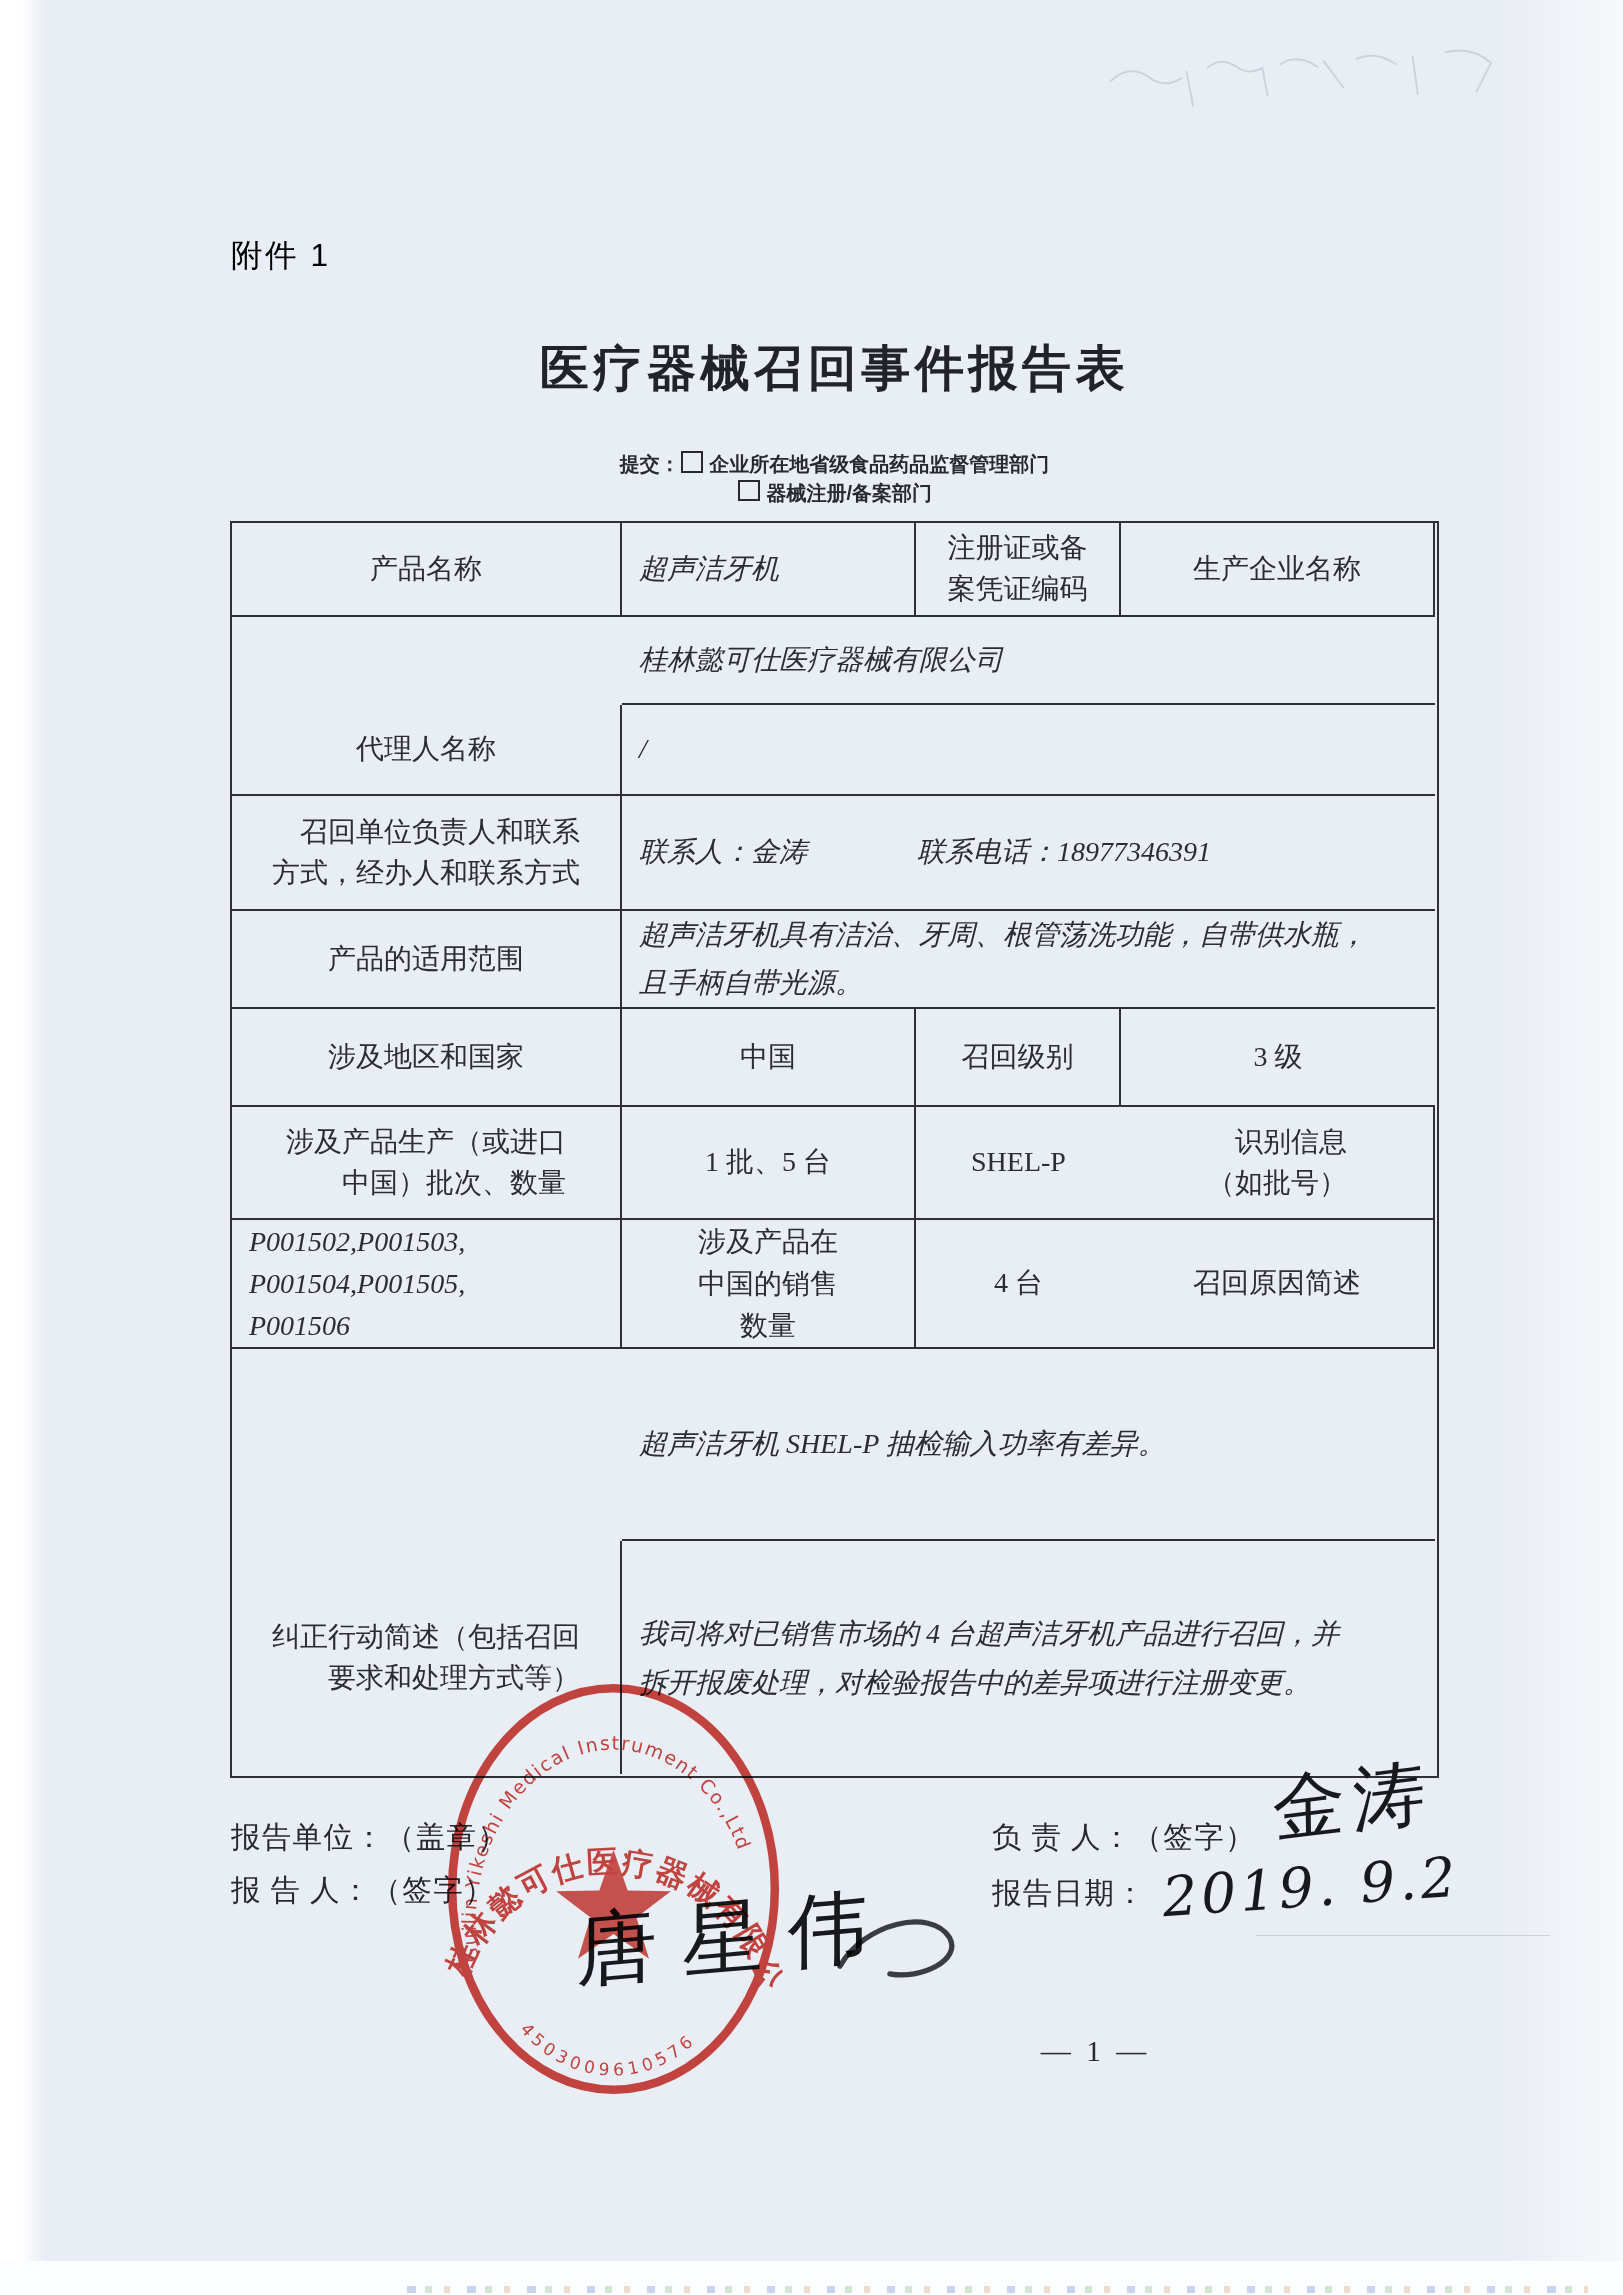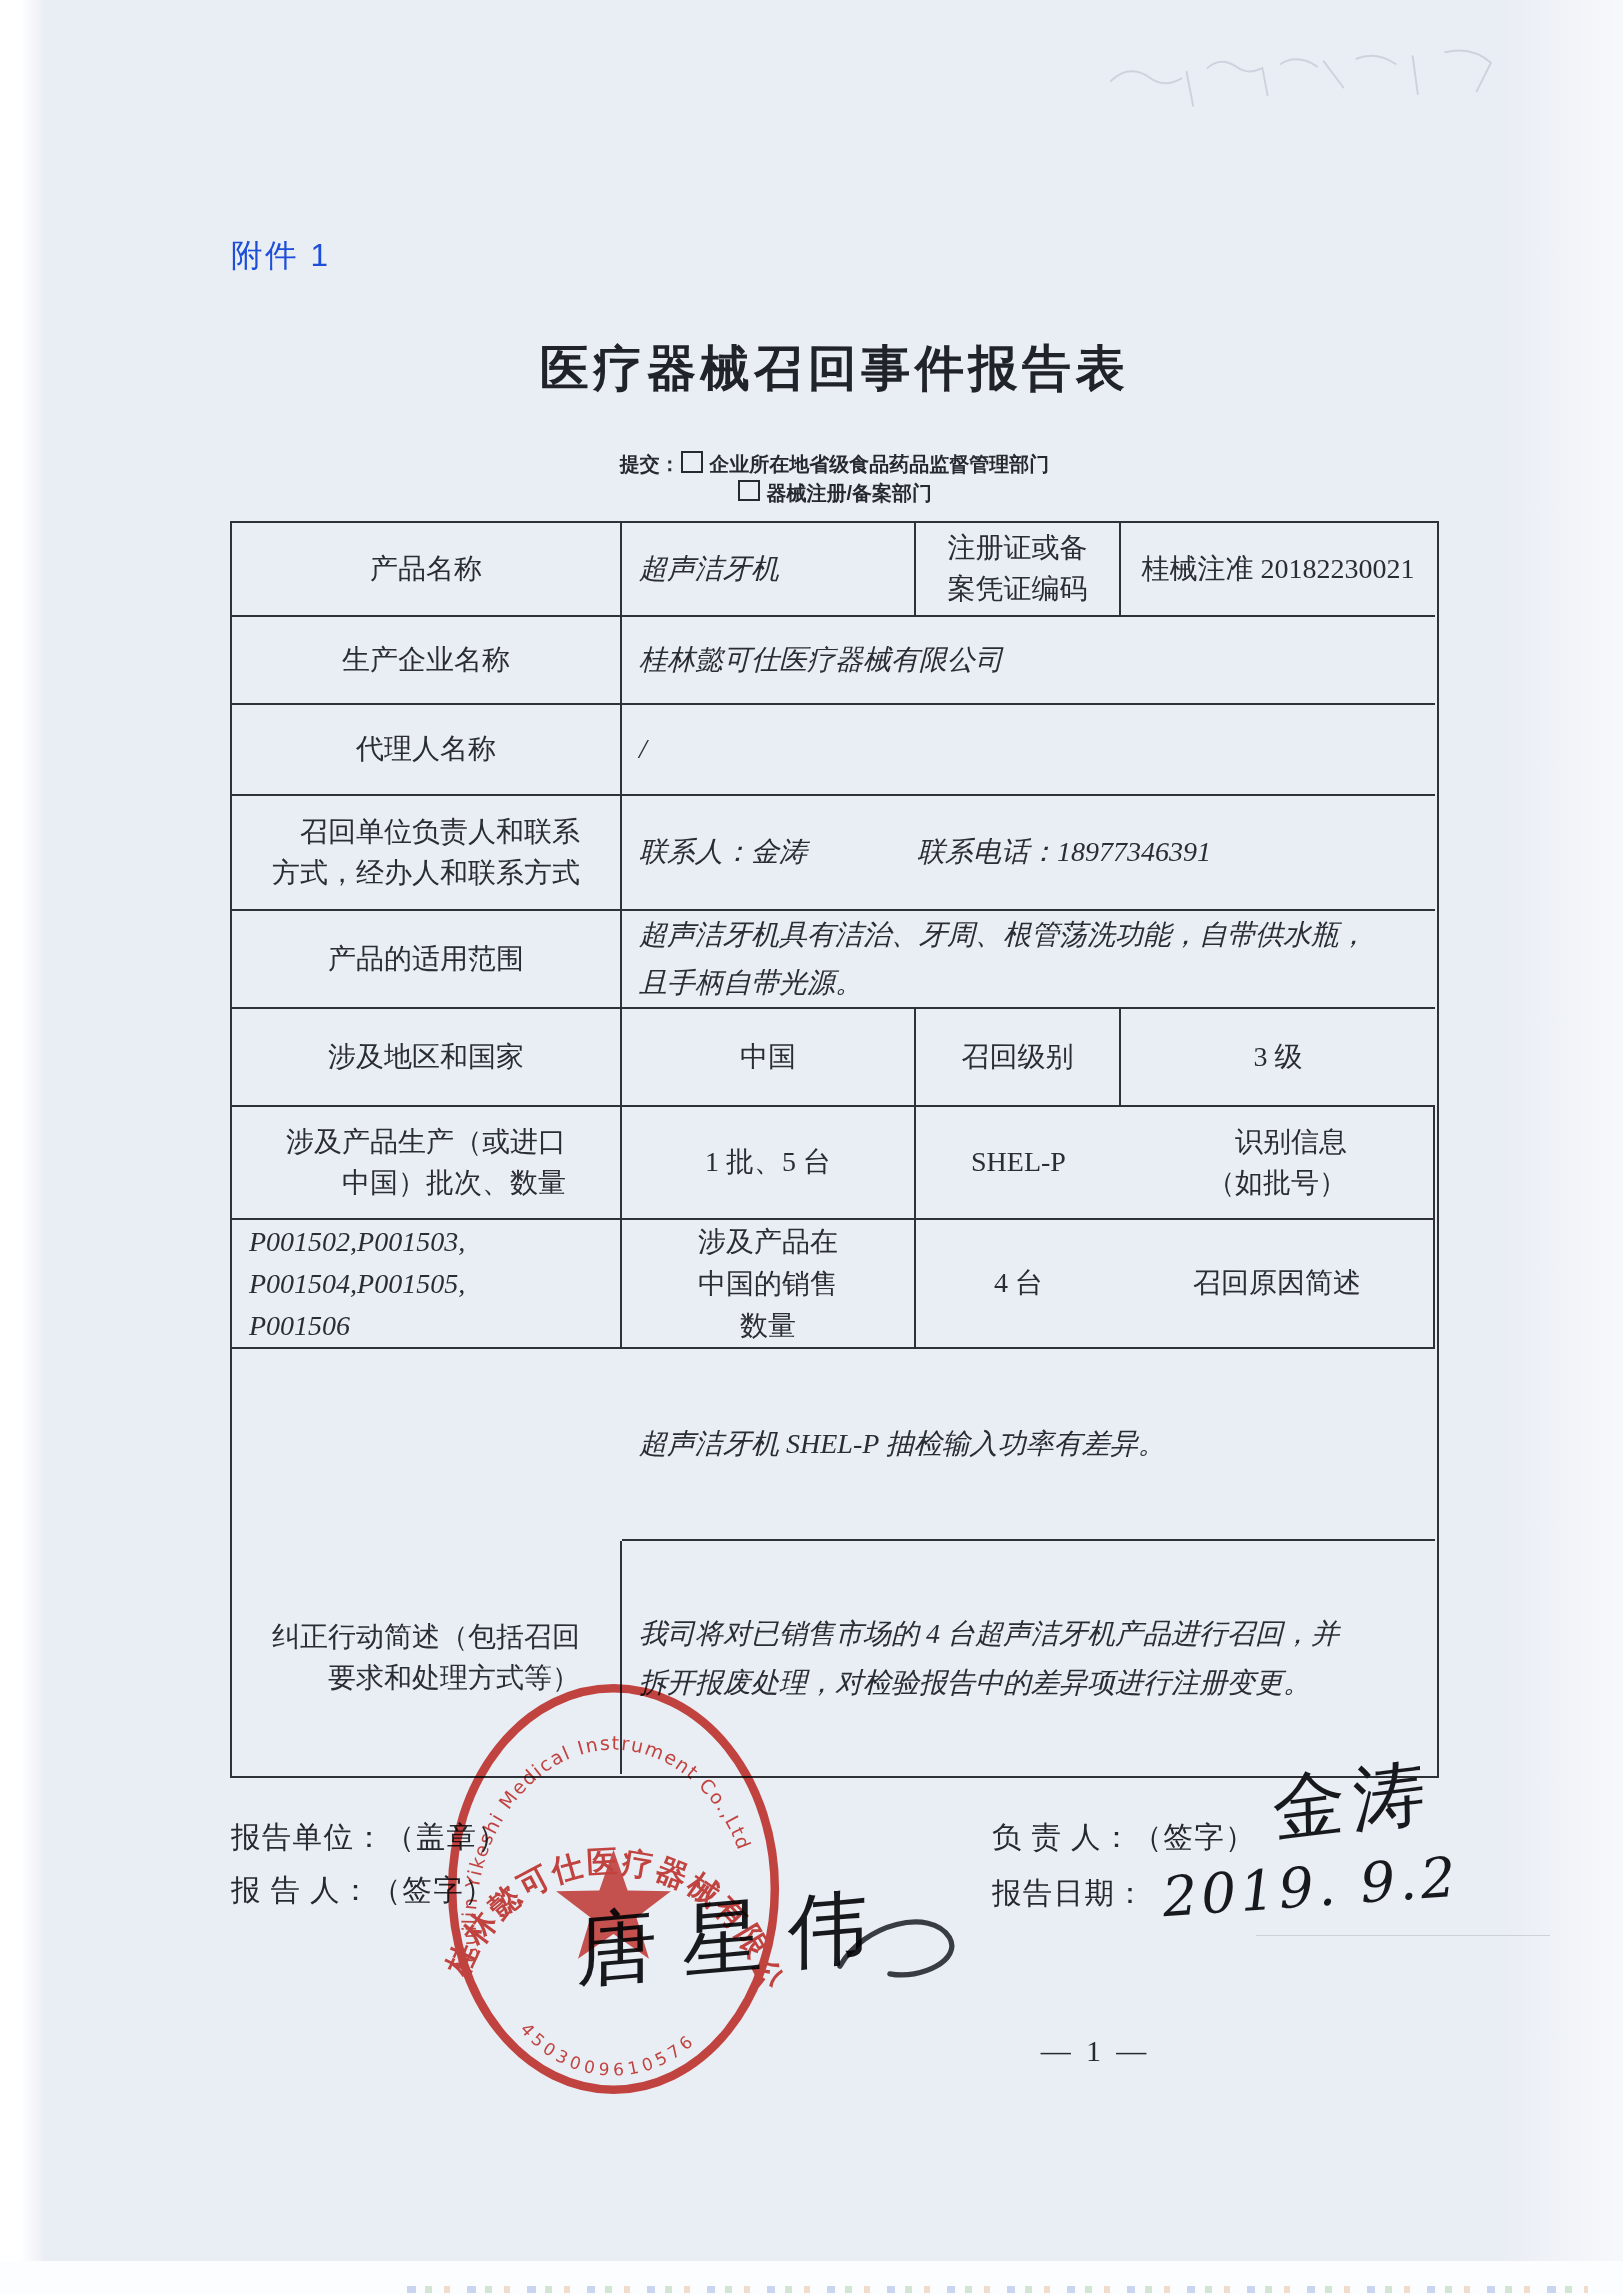--- a/index.html
+++ b/index.html
@@ -11,21 +11,21 @@
   .edge-right { position:absolute; right:0; top:0; bottom:0; width:125px;
                 background:linear-gradient(90deg, rgba(250,251,253,0), rgba(250,251,253,.8)); }
   .edge-bottom{ position:absolute; left:0; right:0; top:2261px; height:34px; background:#fcfdfe; }
   .noise-strip{ position:absolute; left:407px; top:2286px; height:7.2px; width:1181px; opacity:.8;
                 background:repeating-linear-gradient(90deg,
                   rgba(70,110,200,.35) 0 8.5px, rgba(255,255,255,0) 8.5px 17.7px,
                   rgba(90,160,90,.32) 17.7px 25px, rgba(255,255,255,0) 25px 37px,
                   rgba(205,125,60,.32) 37px 43px, rgba(255,255,255,0) 43px 60px); }
 
   .attach { position:absolute; left:231px; top:235px; font-size:31.5px; letter-spacing:2.6px;
-            font-family:"Liberation Sans","DejaVu Sans",sans-serif; color:#1d4ed8; }
+            font-family:"Liberation Sans","DejaVu Sans",sans-serif; color:#000000; }
   .title  { position:absolute; left:230px; top:336px; width:1209px; text-align:center;
             font-size:49px; font-weight:bold; letter-spacing:4.6px; color:#202329;
             font-family:"Liberation Sans","DejaVu Sans",sans-serif; }
   .submit-line { position:absolute; left:230px; top:449px; width:1209px; display:flex;
             justify-content:space-between; align-items:center; font-size:20px; font-weight:bold;
             font-family:"Liberation Sans","DejaVu Sans",sans-serif; color:#26292e;flex-direction:column; }
   .cbx { display:inline-block; width:21.6px; height:21.6px; border:2px solid #26292e;
          margin:0 6.6px 0 1.3px; transform:translateY(2px); background:transparent; }
 
   .tbl { position:absolute; left:230px; top:521px; width:1209px; height:1257px;
@@ -95,21 +95,20 @@
       <span class="cbx"></span><span>器械注册/备案部门</span>
     </span>
   </div>
 
   <div class="tbl">
 
     <div class="tc lab">产品名称</div>
     <div class="tc val">超声洁牙机</div>
     <div class="tc ctr">注册证或备
 案凭证编码</div>
-    <div class="tc ctr nbr">桂械注准 20182230021</div>
 
     <div class="tc lab">生产企业名称</div>
     <div class="tc val span3 nbr">桂林懿可仕医疗器械有限公司</div>
 
     <div class="tc lab">代理人名称</div>
     <div class="tc val span3 nbr slash-cell">/</div>
 
     <div class="tc lab">召回单位负责人和联系
 方式，经办人和联系方式</div>
     <div class="tc val span3 nbr contact-cell">

